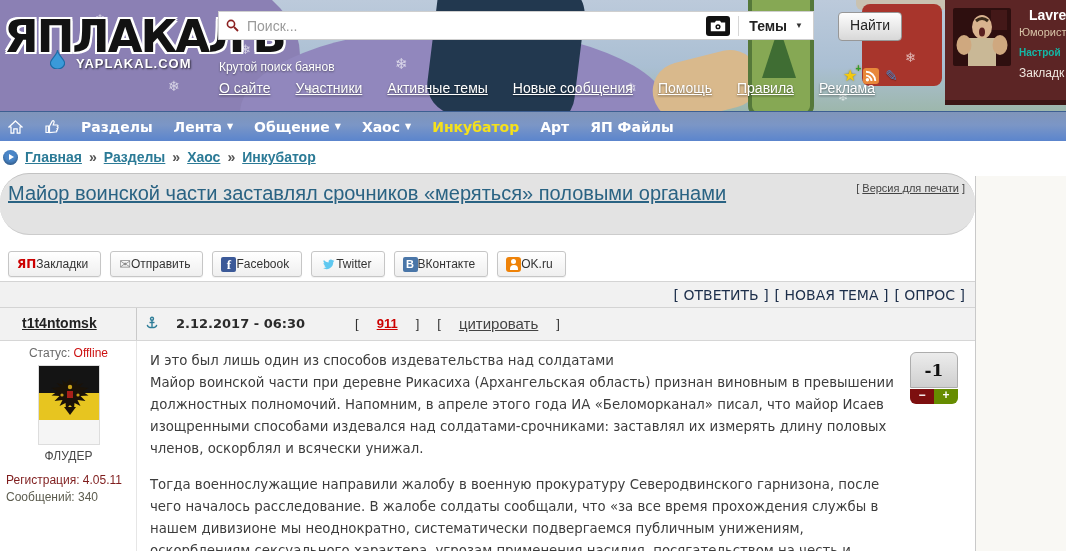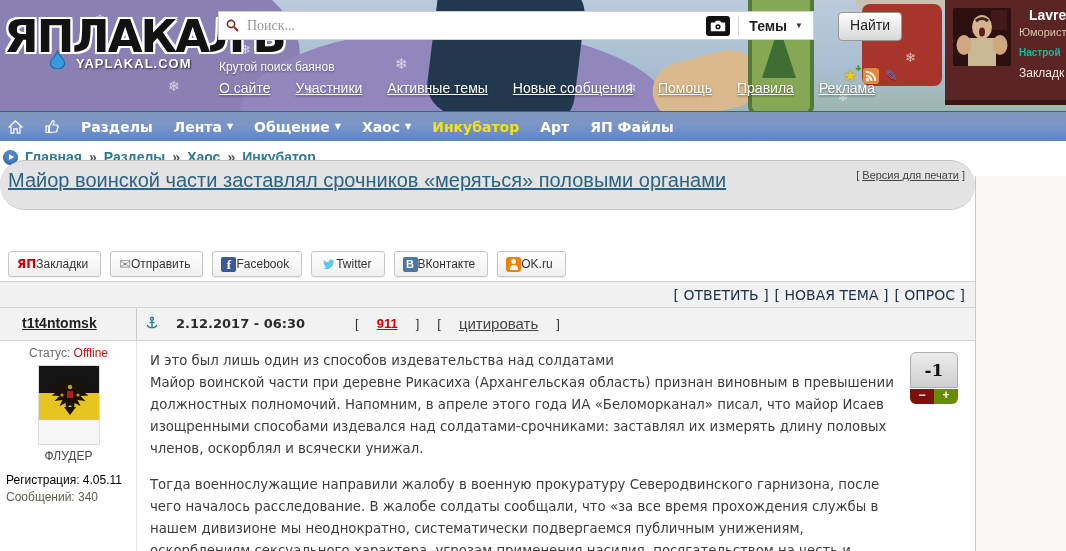--- a/index.html
+++ b/index.html
@@ -26,21 +26,21 @@
   .logo-title{font-family:"DejaVu Sans",sans-serif;font-weight:700;font-size:45px;letter-spacing:-2px;color:#121212;
     text-shadow:2px 0 #fff,-2px 0 #fff,0 2px #fff,0 -2px #fff,2px 2px #fff,-2px -2px #fff,2px -2px #fff,-2px 2px #fff;}
   .logo-drop{position:absolute;left:46px;top:40px;}
   .logo-domain{position:absolute;left:72px;top:46px;font-size:13px;font-weight:bold;letter-spacing:1px;color:#fff;
     text-shadow:1px 1px 2px rgba(0,0,0,.7);}
 
   
   .searchbox{position:absolute;left:218px;top:11px;width:594px;height:27px;background:#fff;border:1px solid #cfcfcf;
     display:flex;align-items:center;}
   .mag{margin:0 6px 0 7px;flex:0 0 auto;}
-  .searchinput{flex:1;border:0;outline:none;font-size:14px;color:#444;font-family:Liberation Serif, serif;background:transparent;}
+  .searchinput{flex:1;border:0;outline:none;font-size:14px;color:#444;font-family:Liberation Sans, sans-serif;background:transparent;}
   .searchinput::placeholder{color:#9a9a9a;}
   .cam-btn{flex:0 0 auto;width:24px;height:20px;background:#111;border-radius:3px;display:flex;align-items:center;justify-content:center;cursor:pointer;margin-right:8px;}
   .scope-sep{flex:0 0 auto;width:1px;height:20px;background:#d6d6d6;}
   .scope{flex:0 0 auto;display:flex;align-items:center;gap:8px;padding:0 10px;cursor:pointer;font-weight:bold;font-size:14px;color:#222;}
   .caret{font-size:8px;color:#333;}
   .caret.lt{color:#fff;}
   .find-btn{position:absolute;left:838px;top:12px;width:62px;height:27px;background:linear-gradient(180deg,#fdfdfd,#d8d8d8);
     border:1px solid #979797;border-radius:4px;font-size:14px;color:#222;text-align:center;line-height:25px;cursor:pointer;
     font-family:"Liberation Sans",sans-serif;}
   .tagline{position:absolute;left:219px;top:60px;color:#fff;font-size:12px;text-shadow:0 1px 2px rgba(0,0,0,.45);}
@@ -70,21 +70,21 @@
   .nav-ic{display:flex;align-items:center;cursor:pointer;}
 
   
   .crumbs{position:absolute;left:3px;top:149px;display:flex;align-items:center;gap:7px;font-size:14px;font-weight:bold;}
   .crumb-ic{width:15px;height:15px;border-radius:50%;background:#4a86c8;position:relative;box-shadow:inset 0 -2px 3px rgba(0,0,0,.3);}
   .crumb-ic::after{content:"";position:absolute;left:6px;top:4px;border-left:5px solid #fff;border-top:3.5px solid transparent;border-bottom:3.5px solid transparent;}
   .crumbs a{color:#2b7a96;text-decoration:underline;cursor:pointer;}
   .crumb-sep{color:#555;}
 
   
-  .titleband{position:absolute;left:0;top:160px;width:975px;height:50px;background:#e3e3e3;
+  .titleband{position:absolute;left:0;top:173px;width:975px;height:62px;background:#e3e3e3;
     border-top:1px solid #c2c2c2;border-bottom:1px solid #cccccc;box-sizing:border-box;border-radius:29px;}
   .topic-title{position:absolute;left:8px;top:6px;width:770px;font-size:20px;line-height:26px;color:#2a6383;
     text-decoration:underline;cursor:pointer;}
   .print{position:absolute;right:10px;top:8px;font-size:11px;color:#444;white-space:nowrap;}
   .print a{color:#444;text-decoration:underline;cursor:pointer;}
 
   
   .share{position:absolute;left:8px;top:251px;display:flex;gap:9px;}
   .share-btn{height:24px;padding:0 12px 0 8px;border:1px solid #c6c6c6;border-radius:3px;
     background:linear-gradient(180deg,#ffffff,#efefef);display:flex;align-items:center;gap:0;
@@ -119,21 +119,21 @@
   
   .leftcol{position:absolute;left:0;top:341px;width:137px;height:210px;border-right:1px solid #e6e6e6;box-sizing:border-box;}
   .status{position:absolute;left:0;top:5px;width:137px;text-align:center;font-size:12px;color:#6b6b6b;}
   .status b{color:#cc1111;font-weight:normal;}
   .avatar{position:absolute;left:38px;top:24px;width:62px;height:80px;border:1px solid #ddd;box-sizing:border-box;cursor:default;}
   .flag-b{position:absolute;left:0;top:0;width:100%;height:27px;background:#141414;}
   .flag-y{position:absolute;left:0;top:27px;width:100%;height:27px;background:#e7c520;}
   .flag-w{position:absolute;left:0;top:54px;width:100%;height:24px;background:#f5f5f5;}
   .eagle{position:absolute;left:11px;top:9px;}
   .rank{position:absolute;left:0;top:108px;width:137px;text-align:center;font-size:12px;color:#474747;}
-  .reg{position:absolute;left:6px;top:132px;font-size:12px;color:#000000;}
+  .reg{position:absolute;left:6px;top:132px;font-size:12px;color:#7f1d1d;}
   .msgs{position:absolute;left:6px;top:149px;font-size:12px;color:#5c5c4e;}
 
   .posttext{position:absolute;left:146px;top:346px;width:758px;font-family:"DejaVu Sans",sans-serif;
     font-size:13.3px;line-height:22px;color:#3d3d3d;}
   .posttext p{margin:4px;white-space:pre-line;}
   .posttext p + p{margin-top:14px;}
 
   
   .rating{position:absolute;left:910px;top:352px;width:48px;}
   .rate-box{width:48px;height:36px;background:linear-gradient(180deg,#ececec,#cfcfcf);border:1px solid #adadad;

